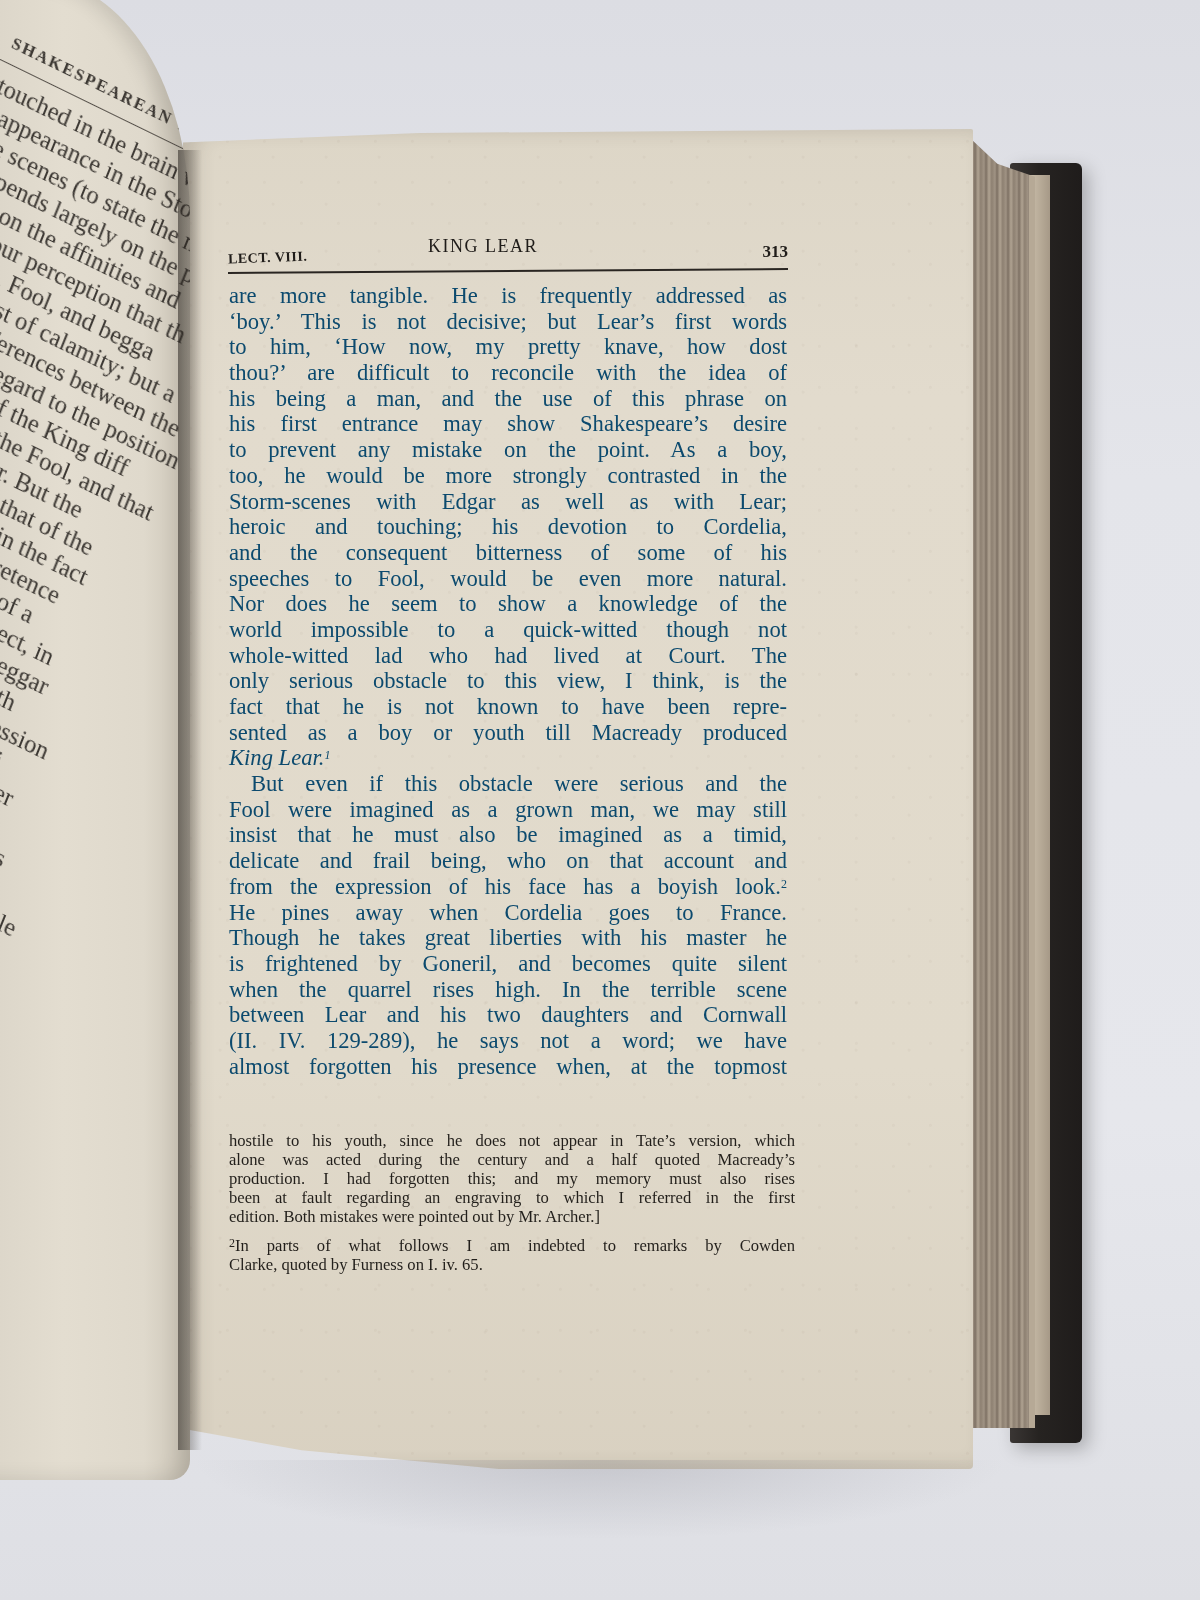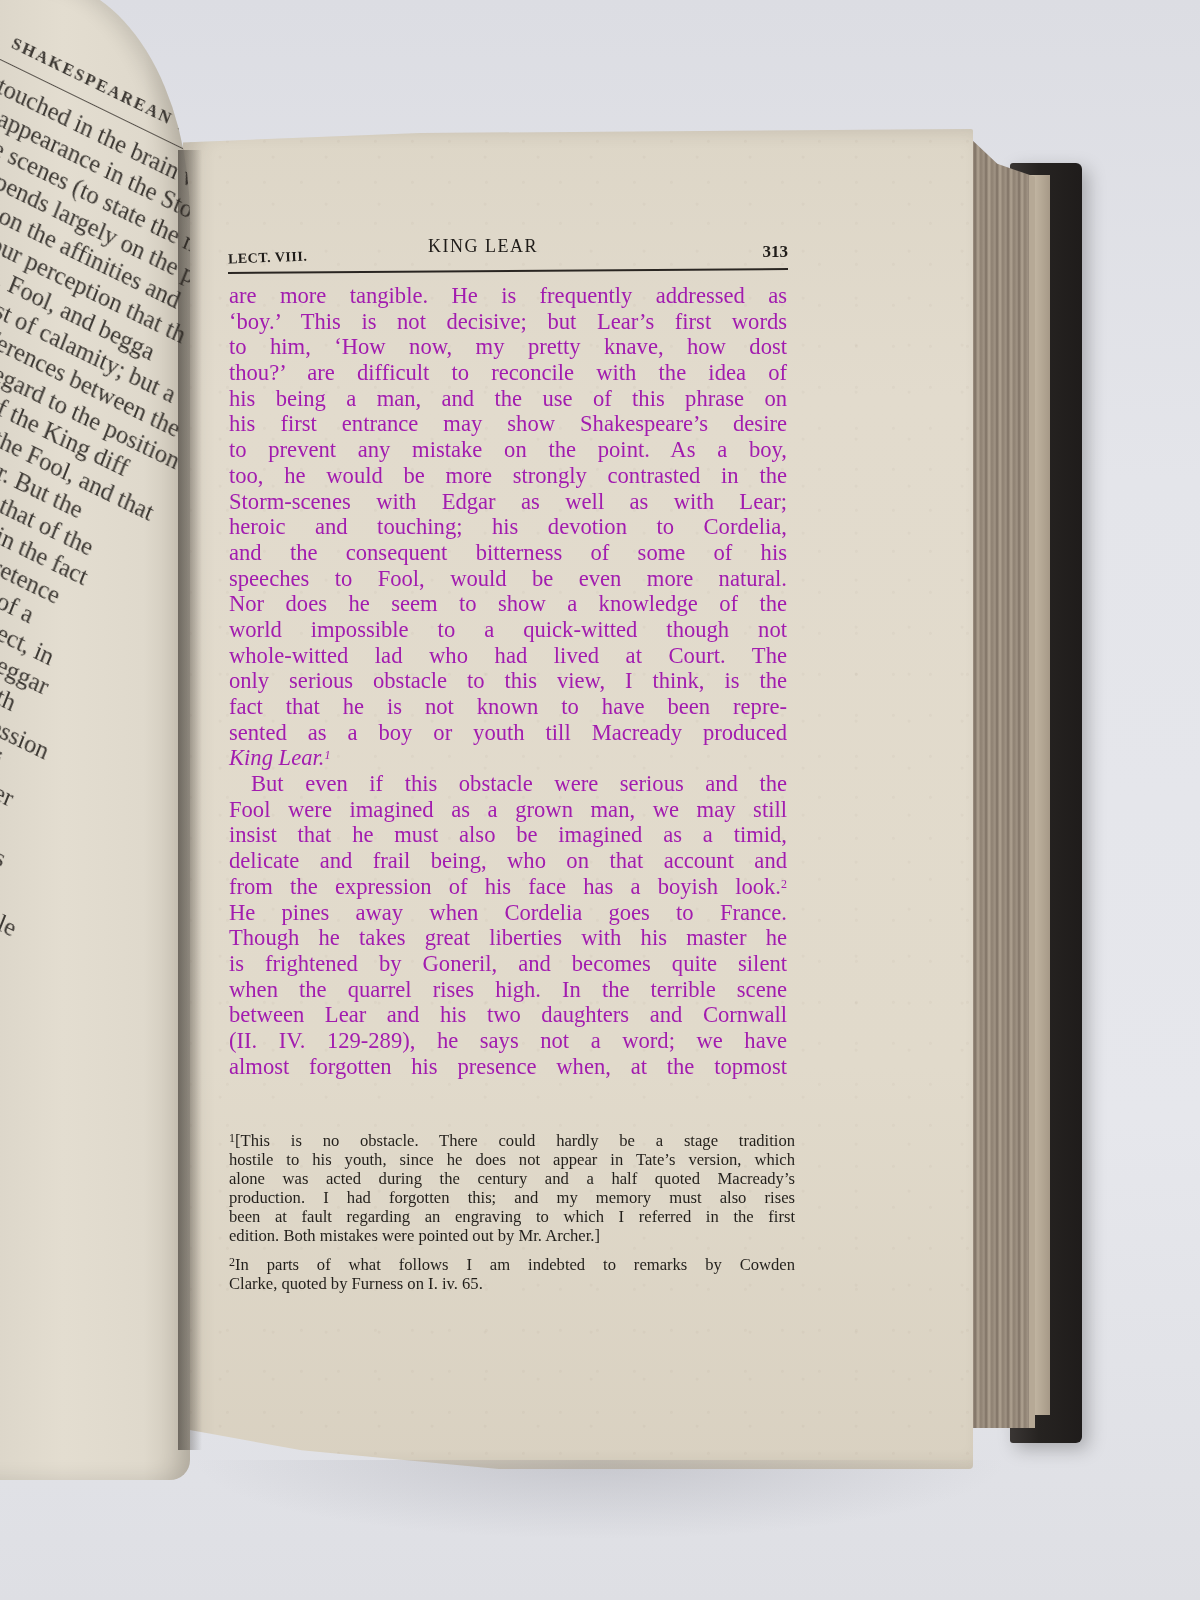--- a/index.html
+++ b/index.html
@@ -99,21 +99,21 @@
       position: absolute;
       left: 228px; top: 268px; width: 560px; height: 2px;
       background: #2a2622;
       transform: rotate(-0.4deg);
       transform-origin: 100% 0;
     }
 
     .body-text {
       position: absolute;
       left: 229px; top: 283px; width: 558px;
-      color: #a21caf;
+      color: #0c4a6e;
       font-size: 22.6px;
       line-height: 25.7px;
     }
     .body-line {
       display: block;
       text-align: justify;
       text-align-last: justify;
       white-space: nowrap;
       height: 25.7px;
     }
@@ -253,21 +253,20 @@
         <span class="body-line">is frightened by Goneril, and becomes quite silent</span>
         <span class="body-line">when the quarrel rises high.  In the terrible scene</span>
         <span class="body-line">between Lear and his two daughters and Cornwall</span>
         <span class="body-line">(II. IV. 129-289), he says not a word; we have</span>
         <span class="body-line">almost forgotten his presence when, at the topmost</span>
       </div>
   </div>
 
   <div class="footnotes" id="footnotes">
       <div class="footnote">
-        <span class="fn-line"><sup>1</sup><span>[This is no obstacle.  There could hardly be a stage tradition</span></span>
         <span class="fn-line"><span>hostile to his youth, since he does not appear in Tate’s version, which</span></span>
         <span class="fn-line"><span>alone was acted during the century and a half quoted Macready’s</span></span>
         <span class="fn-line"><span>production.  I had forgotten this; and my memory must also rises</span></span>
         <span class="fn-line"><span>been at fault regarding an engraving to which I referred in the first</span></span>
         <span class="fn-line last"><span>edition.  Both mistakes were pointed out by Mr. Archer.]</span></span>
       </div>
       <div class="footnote">
         <div class="fn-gap"></div>
         <span class="fn-line"><sup>2</sup><span>In parts of what follows I am indebted to remarks by Cowden</span></span>
         <span class="fn-line last"><span>Clarke, quoted by Furness on I. iv. 65.</span></span>

